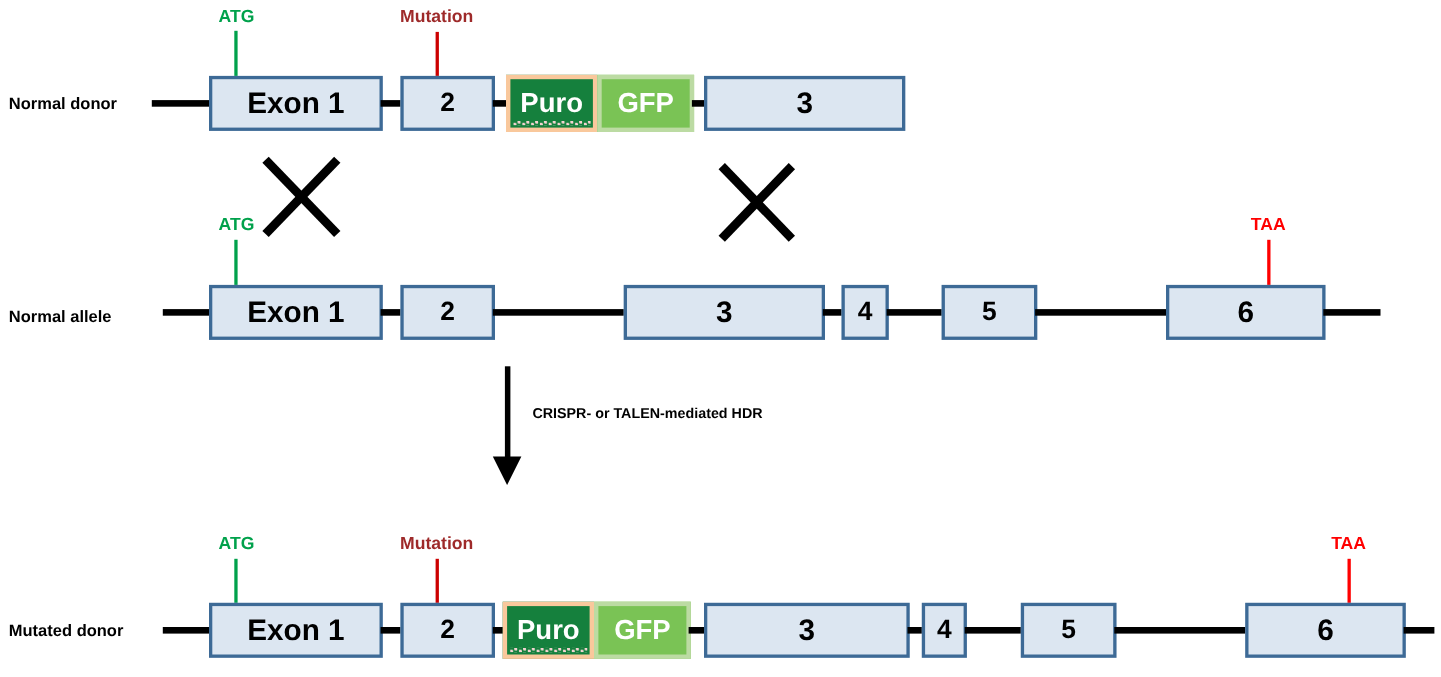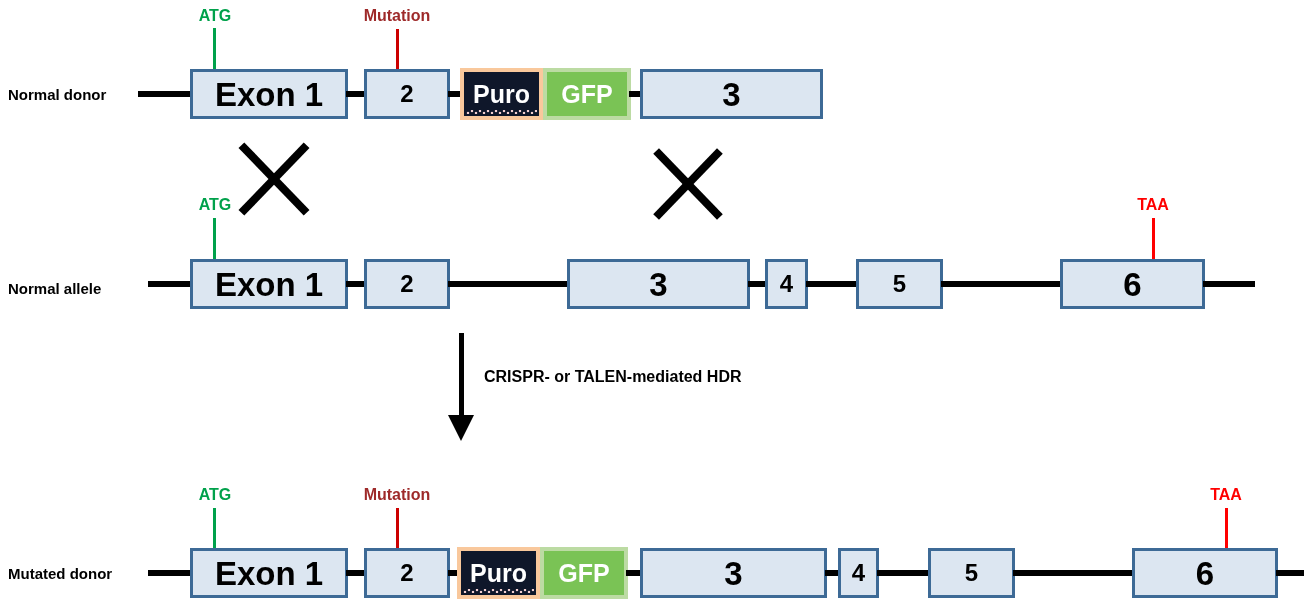--- a/index.html
+++ b/index.html
@@ -42,42 +42,42 @@
     box-sizing: border-box;
     background: #dce6f1;
     border: 3px solid #3d6a96;
     display: flex;
     align-items: center;
     justify-content: center;
     color: #000000;
     font-weight: bold;
     line-height: 1;
   }
-  .exon.big   { font-size: 33px; }
+  .exon.big   { font-size: 27px; }
   .exon.small { font-size: 24px; }
 
   
   .cassette {
     position: absolute;
     display: flex;
     align-items: stretch;
     box-sizing: border-box;
   }
   .cassette .seg {
     box-sizing: border-box;
     display: flex;
     align-items: center;
     justify-content: center;
     font-weight: bold;
     color: #ffffff;
     line-height: 1;
     position: relative;
   }
   .cassette .seg.puro {
-    background: #0f172a;
+    background: #15803d;
     border: 4px solid #f9c89c;
   }
   .cassette .seg.gfp {
     background: #7ac355;
     border: 4px solid #bcdba3;
   }
   .squiggle {
     position: absolute;
     left: 2px; right: 2px; bottom: 2px;
     height: 4px;
@@ -123,21 +123,21 @@
   }
   .arrow-head {
     position: absolute;
     width: 0; height: 0;
     border-left: 13px solid transparent;
     border-right: 13px solid transparent;
     border-top: 26px solid #000000;
   }
   .process-text {
     position: absolute;
-    font-size: 16px;
+    font-size: 13px;
     font-weight: bold;
     color: #000000;
     white-space: nowrap;
     line-height: 1;
     text-align: center;
   }
 </style>
 </head>
 <body>
 

